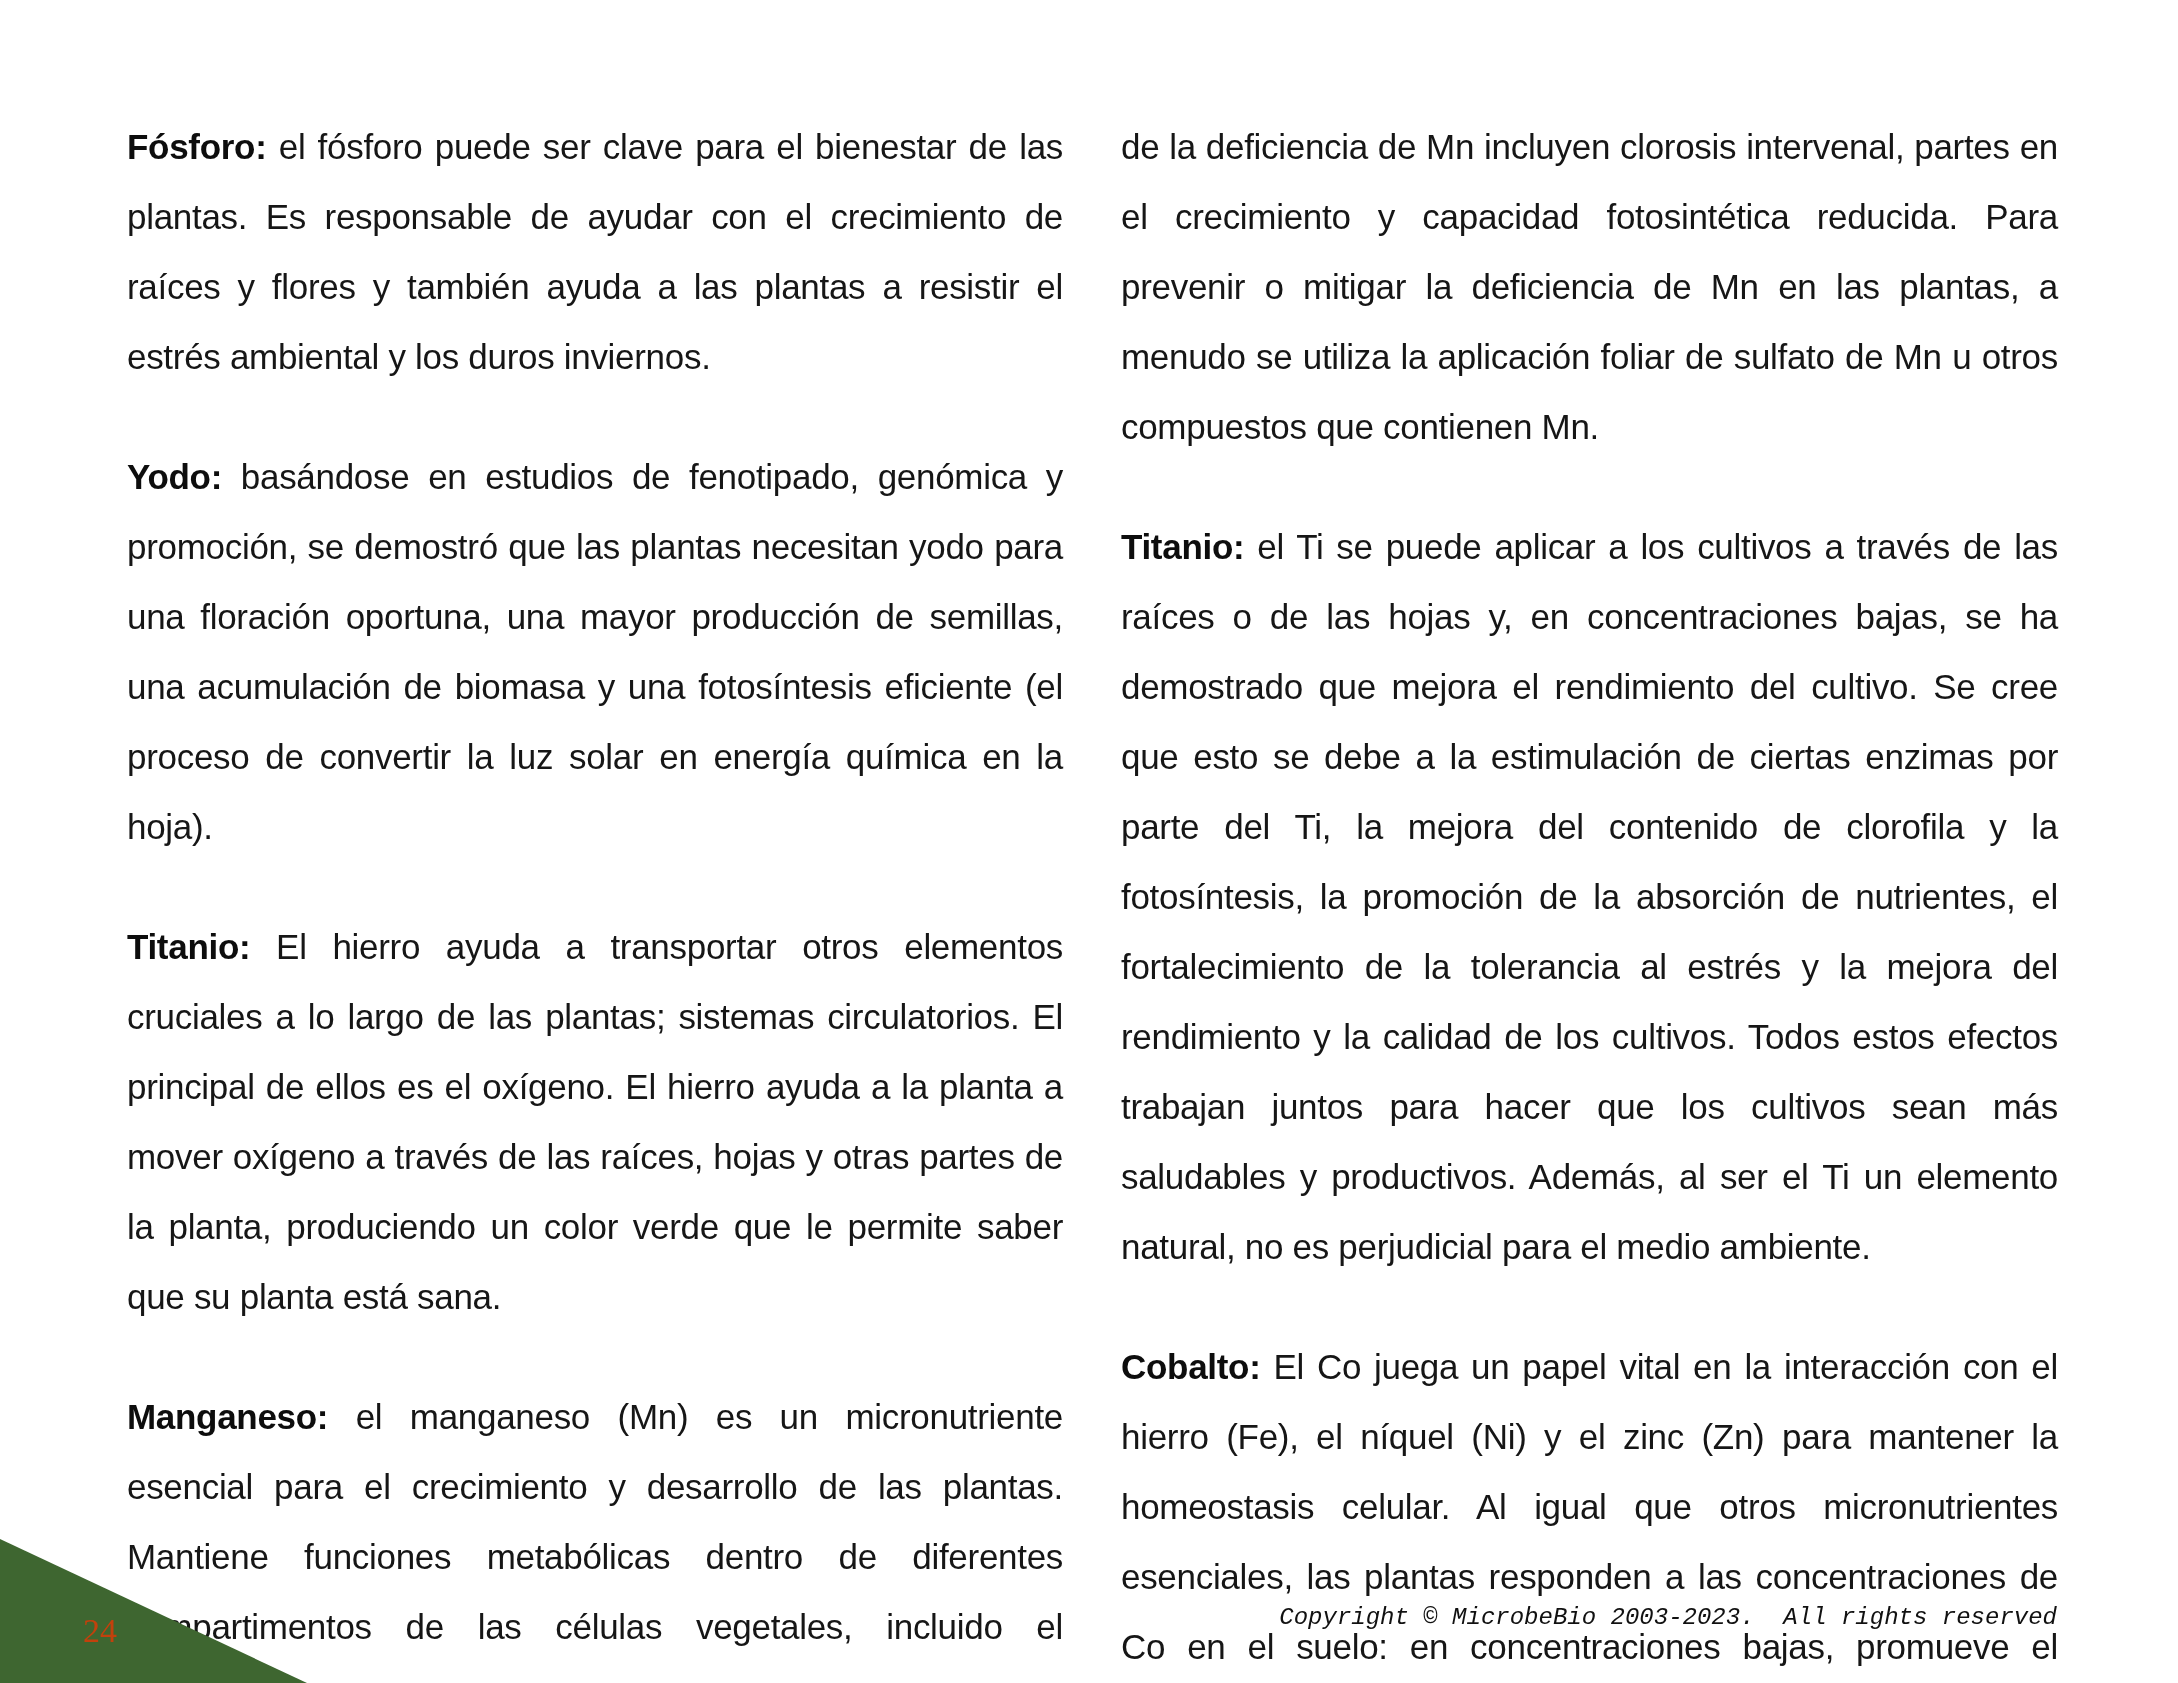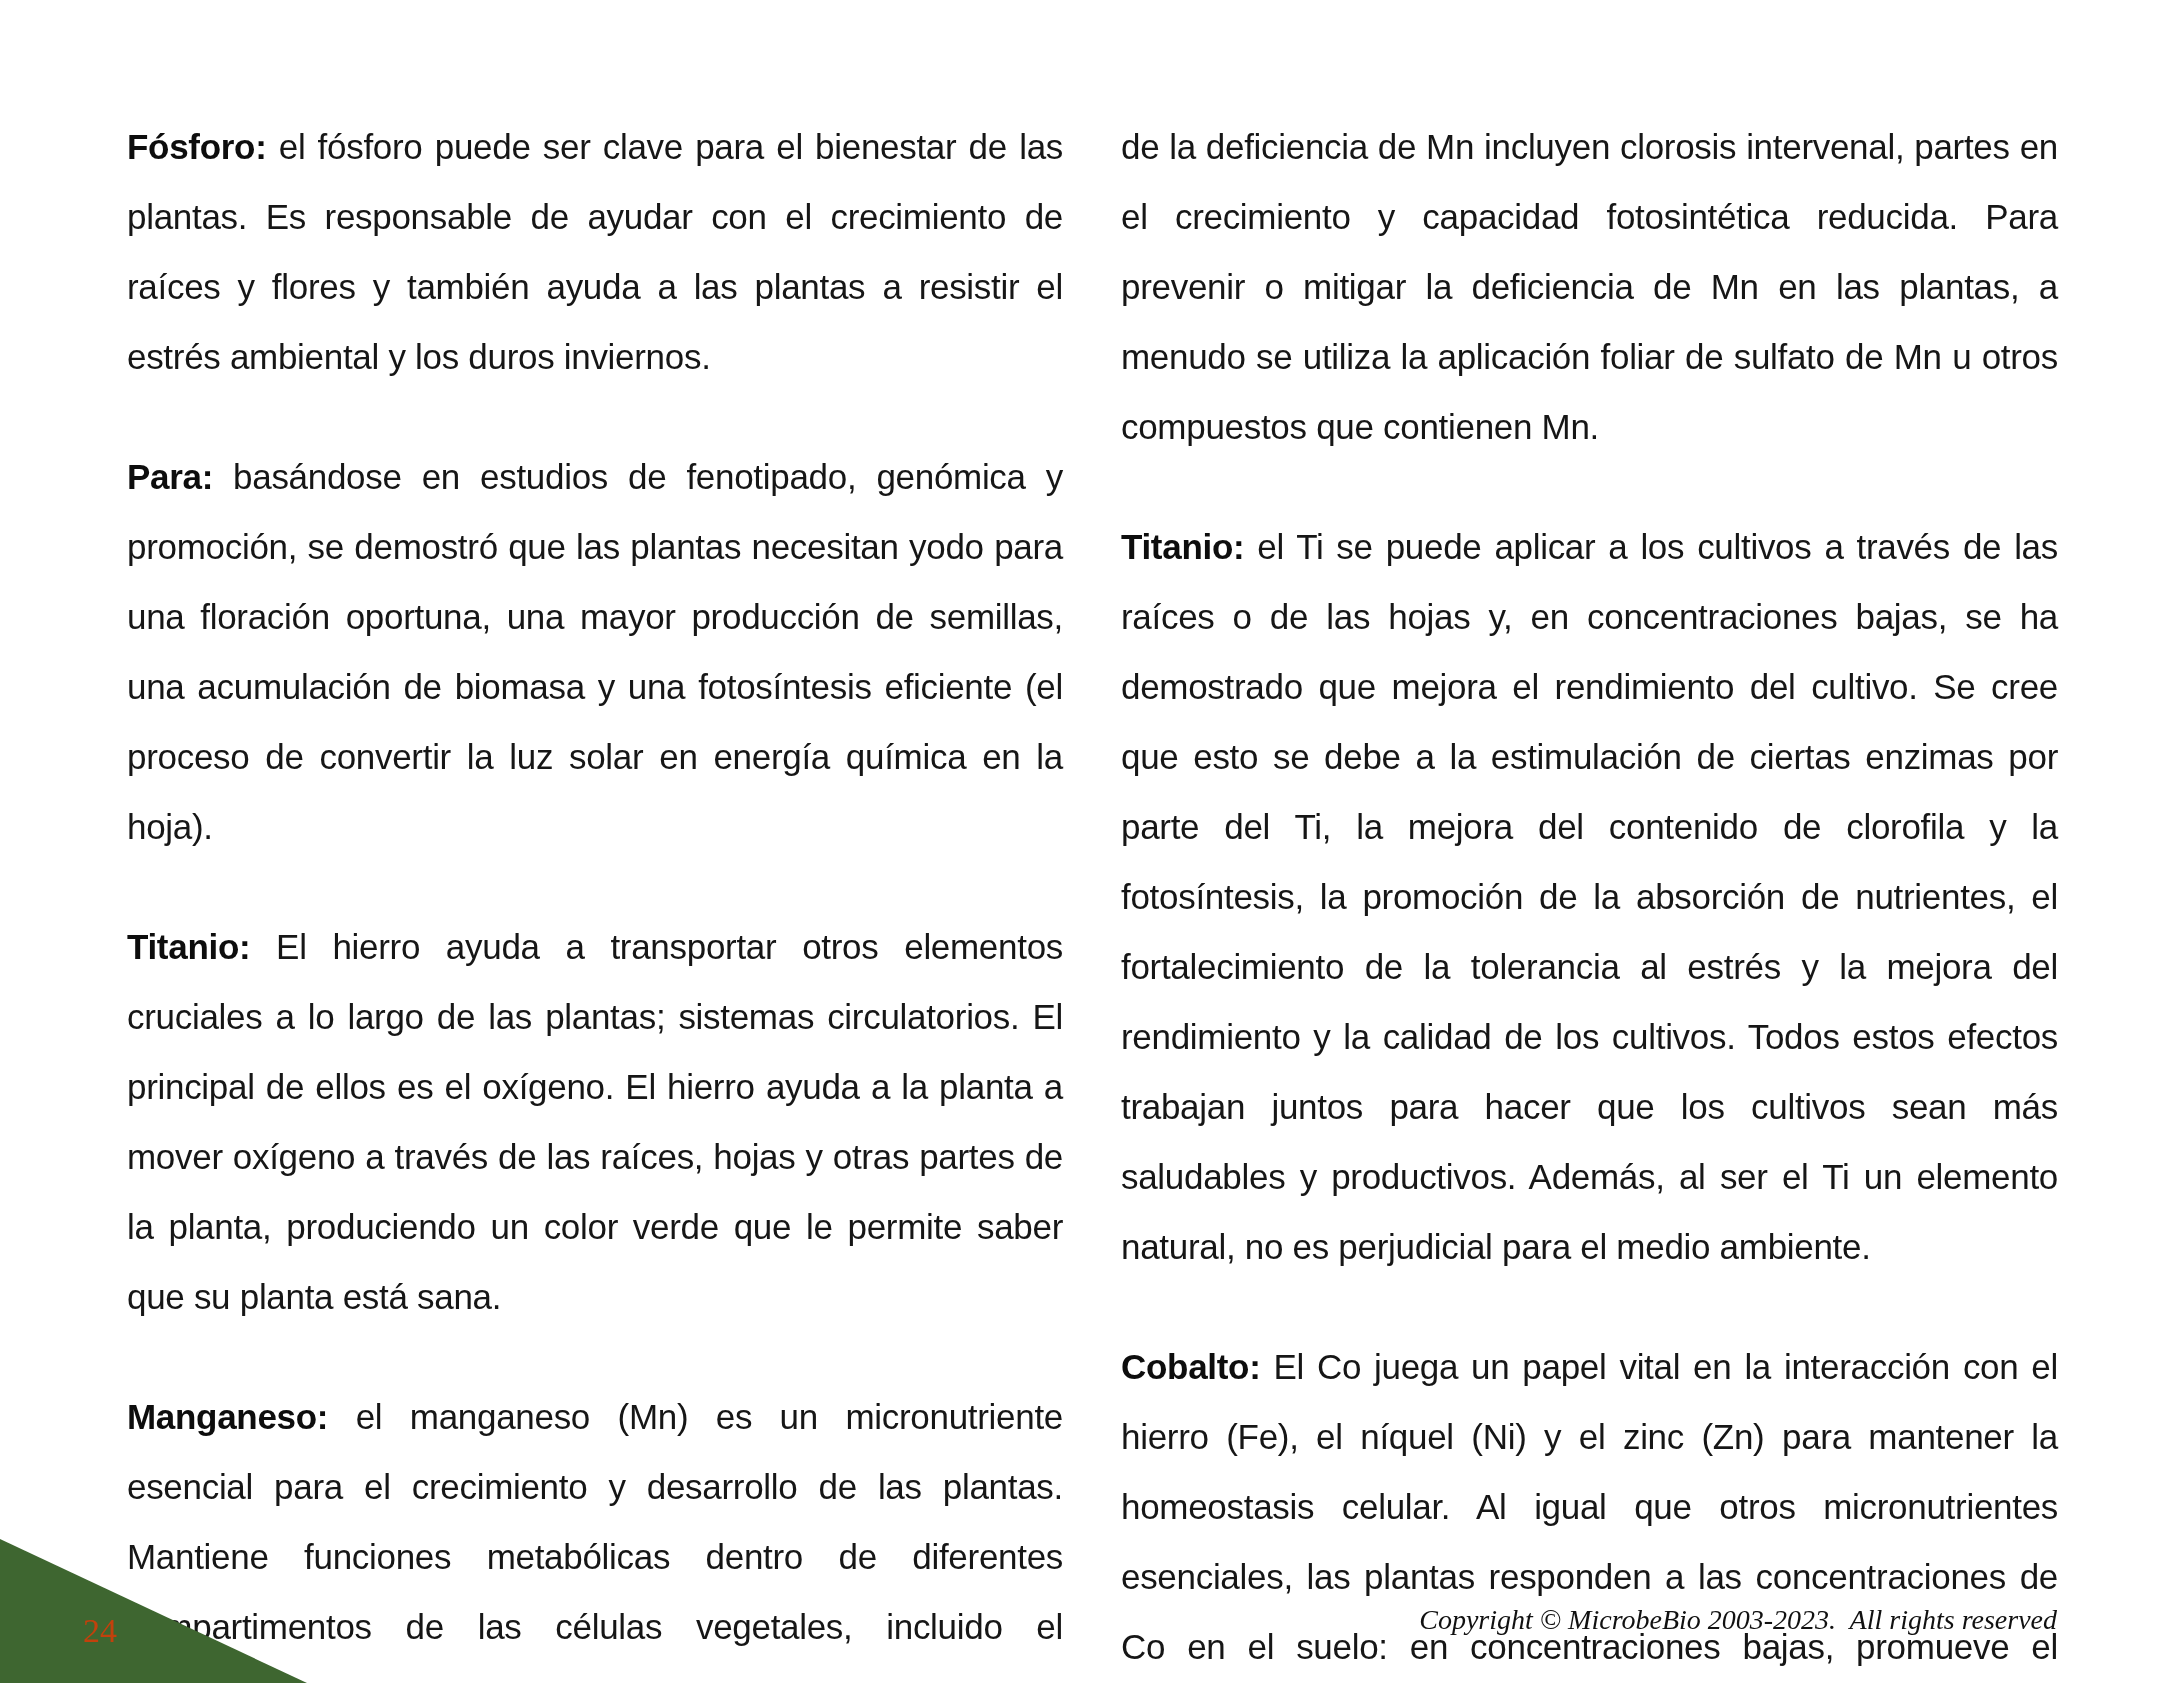--- a/index.html
+++ b/index.html
@@ -58,35 +58,35 @@
     top: 1612px;
     font-family: "Liberation Serif", "DejaVu Serif", serif;
     font-size: 34px;
     color: #c2410c;
     z-index: 2;
   }
   .copyright {
     position: absolute;
     right: 121px;
     top: 1604px;
-    font-family: Liberation Serif, serif;
+    font-family: Liberation Mono, monospace;
     font-style: italic;
-    font-size: 28px;
+    font-size: 24px;
     color: #111111;
     white-space: pre;
   }
 </style>
 </head>
 <body>
 
 <div class="page">
 
   <div class="column column-left" style="color: rgb(22, 22, 22);">
       <p class="para"><b>Fósforo: </b><span>el fósforo puede ser clave para el bienestar de las plantas. Es responsable de ayudar con el crecimiento de raíces y flores y también ayuda a las plantas a resistir el estrés ambiental y los duros inviernos.</span></p>
-      <p class="para"><b>Para: </b><span>basándose en estudios de fenotipado, genómica y promoción, se demostró que las plantas necesitan yodo para una floración oportuna, una mayor producción de semillas, una acumulación de biomasa y una fotosíntesis eficiente (el proceso de convertir la luz solar en energía química en la hoja).</span></p>
+      <p class="para"><b>Yodo: </b><span>basándose en estudios de fenotipado, genómica y promoción, se demostró que las plantas necesitan yodo para una floración oportuna, una mayor producción de semillas, una acumulación de biomasa y una fotosíntesis eficiente (el proceso de convertir la luz solar en energía química en la hoja).</span></p>
       <p class="para"><b>Titanio: </b><span>El hierro ayuda a transportar otros elementos cruciales a lo largo de las plantas; sistemas circulatorios. El principal de ellos es el oxígeno. El hierro ayuda a la planta a mover oxígeno a través de las raíces, hojas y otras partes de la planta, produciendo un color verde que le permite saber que su planta está sana.</span></p>
       <p class="para justify-last"><b>Manganeso: </b><span>el manganeso (Mn) es un micronutriente esencial para el crecimiento y desarrollo de las plantas. Mantiene funciones metabólicas dentro de diferentes compartimentos de las células vegetales, incluido el complejo de evolución de oxígeno (OEC) de la maquinaria fotosintética. El metal es un cofactor para la reacción de división del agua en el fotosistema II (PSII), que es esencial para la fotosíntesis. La deficiencia de manganeso es un problema común en las plantas de cultivo, especialmente en suelos ácidos. Los síntomas</span></p>
     </div>
 
   <div class="column column-right" style="color: rgb(22, 22, 22);">
       <p class="para"><span>de la deficiencia de Mn incluyen clorosis intervenal, partes en el crecimiento y capacidad fotosintética reducida. Para prevenir o mitigar la deficiencia de Mn en las plantas, a menudo se utiliza la aplicación foliar de sulfato de Mn u otros compuestos que contienen Mn.</span></p>
       <p class="para"><b>Titanio: </b><span>el Ti se puede aplicar a los cultivos a través de las raíces o de las hojas y, en concentraciones bajas, se ha demostrado que mejora el rendimiento del cultivo. Se cree que esto se debe a la estimulación de ciertas enzimas por parte del Ti, la mejora del contenido de clorofila y la fotosíntesis, la promoción de la absorción de nutrientes, el fortalecimiento de la tolerancia al estrés y la mejora del rendimiento y la calidad de los cultivos. Todos estos efectos trabajan juntos para hacer que los cultivos sean más saludables y productivos. Además, al ser el Ti un elemento natural, no es perjudicial para el medio ambiente.</span></p>
       <p class="para"><b>Cobalto: </b><span>El Co juega un papel vital en la interacción con el hierro (Fe), el níquel (Ni) y el zinc (Zn) para mantener la homeostasis celular. Al igual que otros micronutrientes esenciales, las plantas responden a las concentraciones de Co en el suelo: en concentraciones bajas, promueve el crecimiento de las plantas, pero causa fitotoxicidad en concentraciones más altas.</span></p>
       <p class="para justify-last"><b>Todos: </b><span>el cobre activa algunas complejo en las plantas involucradas en la síntesis de lignina,</span></p>
     </div>

